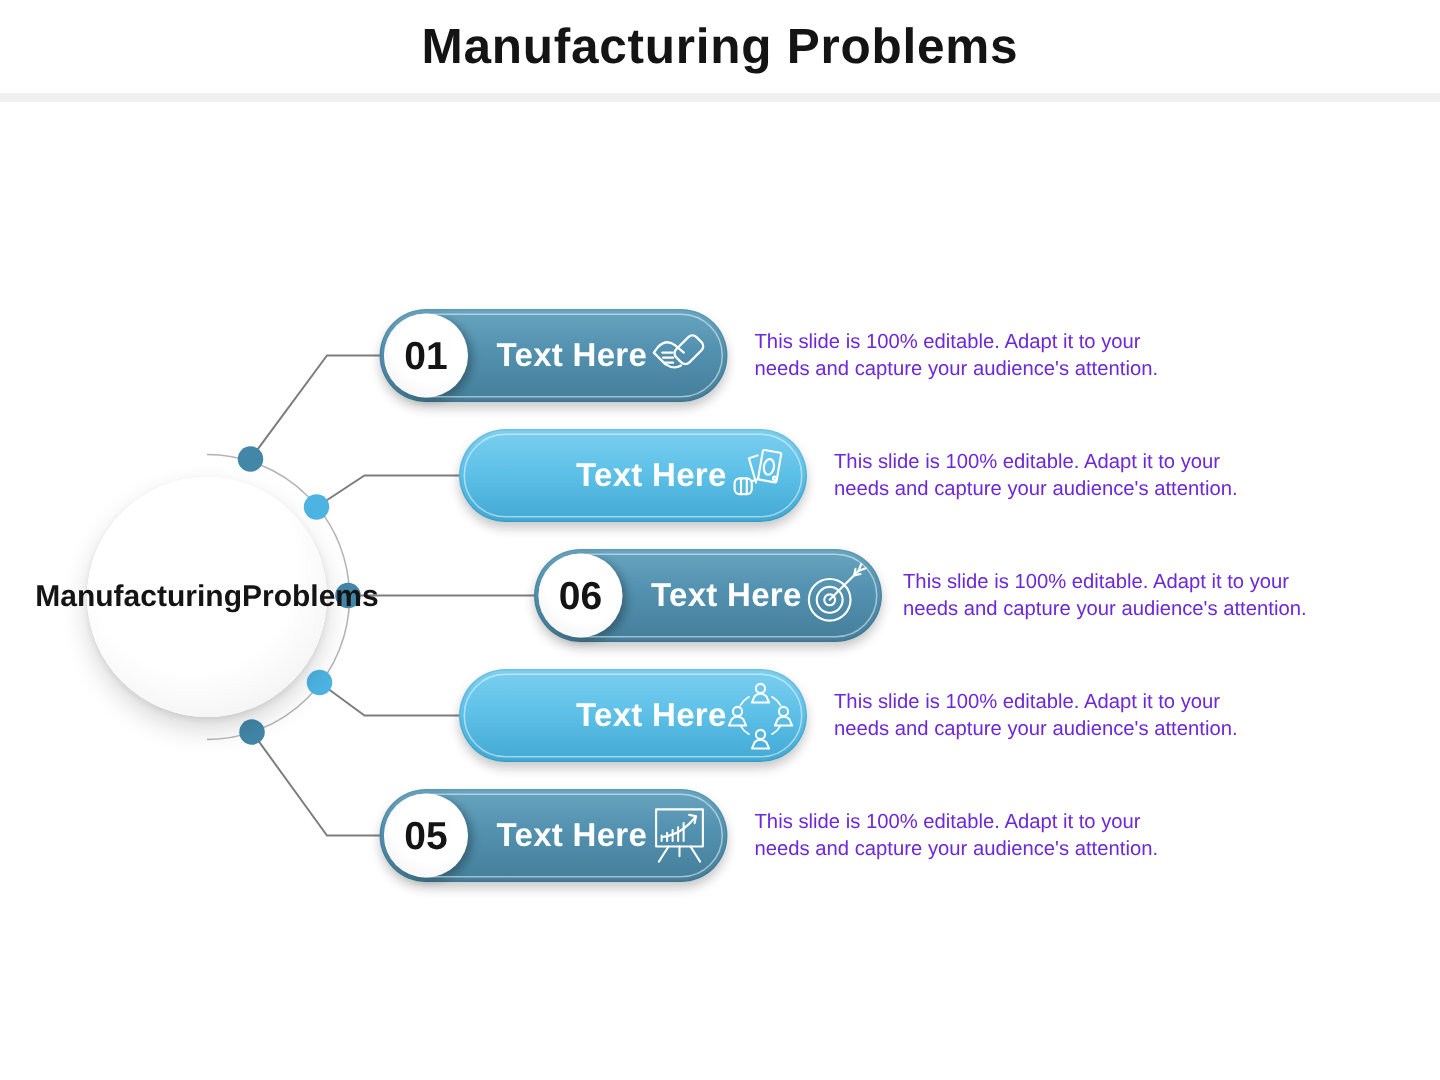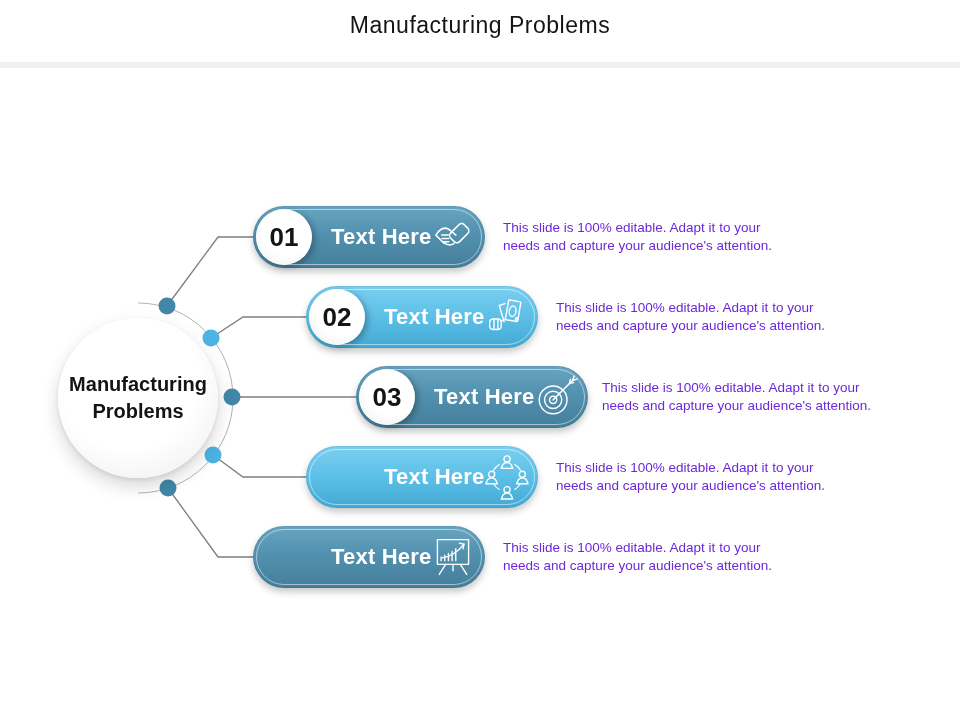--- a/index.html
+++ b/index.html
@@ -3,33 +3,33 @@
 <meta charset="utf-8">
 <style>
   html,body{margin:0;padding:0;}
   body{
     width:960px;height:720px;position:relative;overflow:hidden;
     background:#ffffff;font-family:"Liberation Sans",sans-serif;
   }
   
   .slide-title{
     position:absolute;top:12px;left:0;right:0;text-align:center;
-    font-size:23px;font-weight:400;color:#141414;letter-spacing:.5px;
+    font-size:33px;font-weight:700;color:#141414;letter-spacing:.5px;
   }
   .title-divider{
     position:absolute;top:62px;left:0;width:960px;height:6px;background:#f0f0f0;
   }
   
   .connector-layer{position:absolute;top:0;left:0;width:960px;height:720px;}
   
   .center-circle{
     position:absolute;left:58px;top:318px;width:160px;height:160px;border-radius:50%;
     background:radial-gradient(circle at 44% 38%, #ffffff 52%, #f6f6f6 74%, #e3e3e3 100%);
     box-shadow:0 8px 18px rgba(0,0,0,.16), 0 2px 4px rgba(0,0,0,.08);
-    display:flex;flex-direction:column;align-items:center;justify-content:center;
+    display:flex;flex-direction:row;align-items:center;justify-content:center;
   }
   .center-circle .cc-line{
     font-size:20px;font-weight:700;color:#141414;line-height:27px;text-align:center;
   }
   
   .pill{
     position:absolute;width:232px;height:62px;border-radius:31px;
     display:flex;align-items:center;padding-left:78px;box-sizing:border-box;
     box-shadow:0 4px 7px rgba(0,0,0,.22), inset 0 0 0 1px rgba(0,0,0,.07);
   }
@@ -97,43 +97,40 @@
       <path d="M11 20 h7 M11.5 23.5 h7 M12.5 27 h6"></path>
     </svg>
   </span>
 </div>
 <div class="desc r1">
   <div>This slide is 100% editable. Adapt it to your</div>
   <div>needs and capture your audience's attention.</div>
 </div>
 
 <div class="pill light r2">
-  <div class="num-circle">
-    <span>02</span>
-  </div>
   <span class="pill-label">Text Here</span>
   <span class="pill-icon">
     <svg width="42" height="42" viewBox="0 0 44 44" fill="none" stroke="#fff" stroke-width="1.5" stroke-linecap="round" stroke-linejoin="round">
       <rect x="24" y="5" width="13" height="21" rx="1" transform="rotate(10 30.5 15.5)"></rect>
       <ellipse cx="30" cy="16" rx="3.5" ry="5.5" transform="rotate(10 30 16)"></ellipse>
       <path d="M22 8 l-6 2 5 17"></path>
       <circle cx="34" cy="24" r="1.2"></circle>
       <rect x="6" y="24" width="12" height="11" rx="3.5"></rect>
       <path d="M10.5 24 v11 M14.5 24 v11 M18 26 l5 -1.5"></path>
     </svg>
   </span>
 </div>
 <div class="desc r2">
   <div>This slide is 100% editable. Adapt it to your</div>
   <div>needs and capture your audience's attention.</div>
 </div>
 
 <div class="pill dark r3">
   <div class="num-circle">
-    <span>03</span>
+    <span>06</span>
   </div>
   <span class="pill-label">Text Here</span>
   <span class="pill-icon">
     <svg width="44" height="44" viewBox="0 0 46 46" fill="none" stroke="#fff" stroke-width="1.5" stroke-linecap="round" stroke-linejoin="round">
       <circle cx="20" cy="26" r="14.5"></circle>
       <circle cx="20" cy="26" r="9"></circle>
       <circle cx="20" cy="26" r="3.8"></circle>
       <path d="M20 26 L40 6"></path>
       <path d="M40 6 l2 -5 M40 6 l5 -2 M37 9 l1 -4.5 M37 9 l4.5 -1"></path>
     </svg>
@@ -172,20 +169,23 @@
       </g>
     </svg>
   </span>
 </div>
 <div class="desc r4">
   <div>This slide is 100% editable. Adapt it to your</div>
   <div>needs and capture your audience's attention.</div>
 </div>
 
 <div class="pill dark r5">
+  <div class="num-circle">
+    <span>05</span>
+  </div>
   <span class="pill-label">Text Here</span>
   <span class="pill-icon">
     <svg width="44" height="46" viewBox="0 0 48 48" fill="none" stroke="#fff" stroke-width="1.5" stroke-linecap="round" stroke-linejoin="round">
       <rect x="7" y="5" width="34" height="27"></rect>
       <path d="M11 28 v-4 M15 28 v-6 M19 28 v-8 M23 28 v-10 M27 28 v-13"></path>
       <path d="M12 25 C 20 24, 29 19, 36 10"></path>
       <path d="M31 9 l5 1 -1 5"></path>
       <path d="M16 32 l-7 11 M32 32 l7 11 M24 32 v7"></path>
     </svg>
   </span>

